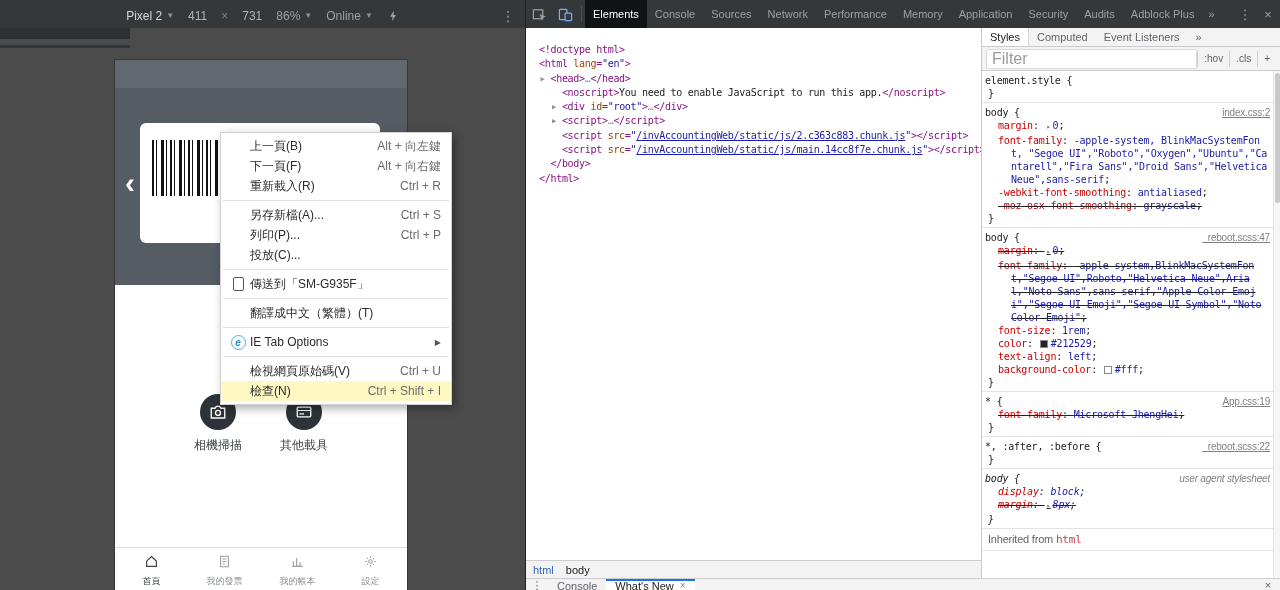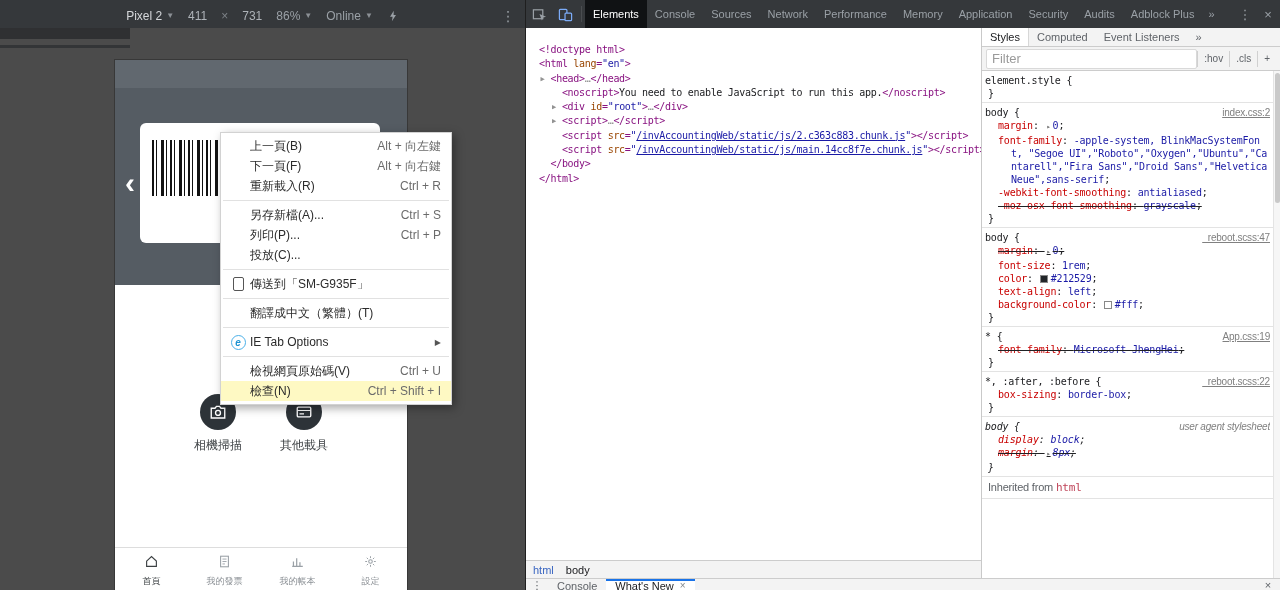--- a/index.html
+++ b/index.html
@@ -94,21 +94,21 @@
   .crumb-current { color:#202124; }
 
   
   .styles-pane { flex:1; position:relative; background:#fff; border-left:1px solid #c9c9c9; overflow:hidden; }
   .sp-tabs { height:19px; background:#f3f3f3; border-bottom:1px solid #ccc; display:flex; align-items:stretch; font-size:11px; color:#5f6368; }
   .sp-tab { padding:0 8px; line-height:18px; }
   .sp-tab.active { background:#fff; color:#202124; border-right:1px solid #d7d7d7; }
   .sp-overflow { margin-left:4px; line-height:18px; color:#5f6368; padding:0 4px; }
   .sp-filter { height:24px; background:#f3f3f3; border-bottom:1px solid #ccc; display:flex; align-items:center; padding:0 4px; }
   .filter-input { flex:1; height:20px; background:#fff; border:1px solid #d9d9d9; border-radius:2px; color:#9a9a9a;
-    font-size:13px; padding:0 5px; display:flex; align-items:center; }
+    font-size:16px; padding:0 5px; display:flex; align-items:center; }
   .sp-ctl { color:#5f6368; font-size:10px; padding:0 6px; border-left:1px solid #d0d0d0; line-height:16px; }
   .sp-scroll { position:absolute; top:43px; left:0; right:7px; bottom:0; overflow:hidden;
     font-family:"DejaVu Sans Mono", monospace; font-size:10px; line-height:13px; letter-spacing:-0.2px; color:#202124; }
   .sp-scrollbar { position:absolute; top:43px; right:0; bottom:0; width:7px; background:#f6f6f6; border-left:1px solid #e4e4e4; }
   .sp-thumb { position:absolute; top:2px; left:1px; width:5px; height:130px; background:#c9c9c9; border-radius:3px; }
   .rule { border-bottom:1px solid #e3e3e3; padding:3px 3px 2px 3px; }
   .rule-head { overflow:hidden; }
   .src { float:right; font-family:"Liberation Sans", sans-serif; font-size:10px; color:#808080; text-decoration:underline; margin-left:8px; }
   .src.ua-src { text-decoration:none; font-style:italic; }
   .sel-text { color:#202124; }
@@ -368,34 +368,34 @@
               <div class="rule-head"><span class="src">index.css:2</span><span class="sel-text">body {</span></div>
               <div class="prop"><span><span class="pname">margin</span>: <span class="arrow-sh">▸</span><span class="pval">0</span>;</span></div>
               <div class="prop"><span><span class="pname">font-family</span>: <span class="pval">-apple-system, BlinkMacSystemFont, "Segoe UI","Roboto","Oxygen","Ubuntu","Cantarell","Fira Sans","Droid Sans","Helvetica Neue",sans-serif</span>;</span></div>
               <div class="prop"><span><span class="pname">-webkit-font-smoothing</span>: <span class="pval">antialiased</span>;</span></div>
               <div class="prop"><span class="struck"><span class="pname">-moz-osx-font-smoothing</span>: <span class="pval">grayscale</span>;</span></div>
               <div class="rule-close">}</div>
             </div>
             <div class="rule">
               <div class="rule-head"><span class="src">_reboot.scss:47</span><span class="sel-text">body {</span></div>
               <div class="prop"><span class="struck"><span class="pname">margin</span>: <span class="arrow-sh">▸</span><span class="pval">0</span>;</span></div>
+              <div class="prop"><span class="struck"><span class="pname">font-family</span>: <span class="pval">-apple-system,BlinkMacSystemFont,"Segoe UI",Roboto,"Helvetica Neue",Arial,"Noto Sans",sans-serif,"Apple Color Emoji","Segoe UI Emoji","Segoe UI Symbol","Noto Color Emoji"</span>;</span></div>
               <div class="prop"><span><span class="pname">font-size</span>: <span class="pval">1rem</span>;</span></div>
               <div class="prop"><span><span class="pname">color</span>: <span class="swatch" style="background: rgb(33, 37, 41);"></span><span class="pval">#212529</span>;</span></div>
               <div class="prop"><span><span class="pname">text-align</span>: <span class="pval">left</span>;</span></div>
               <div class="prop"><span><span class="pname">background-color</span>: <span class="swatch" style="background: rgb(255, 255, 255);"></span><span class="pval">#fff</span>;</span></div>
               <div class="rule-close">}</div>
             </div>
             <div class="rule">
               <div class="rule-head"><span class="src">App.css:19</span><span class="sel-text">* {</span></div>
               <div class="prop"><span class="struck"><span class="pname">font-family</span>: <span class="pval">Microsoft JhengHei</span>;</span></div>
               <div class="rule-close">}</div>
             </div>
             <div class="rule">
               <div class="rule-head"><span class="src">_reboot.scss:22</span><span class="sel-text">*, :after, :before {</span></div>
-              <div class="prop"><span><span class="pname">box-sizing</span>: <span class="pval">border-box</span>;</span></div>
               <div class="rule-close">}</div>
             </div>
             <div class="rule ua">
               <div class="rule-head"><span class="src ua-src">user agent stylesheet</span><span class="sel-text">body {</span></div>
               <div class="prop"><span><span class="pname">display</span>: <span class="pval">block</span>;</span></div>
               <div class="prop"><span class="struck"><span class="pname">margin</span>: <span class="arrow-sh">▸</span><span class="pval">8px</span>;</span></div>
               <div class="rule-close">}</div>
             </div>
             <div class="inherited">Inherited from <span class="node-link">html</span></div>
           </div>

